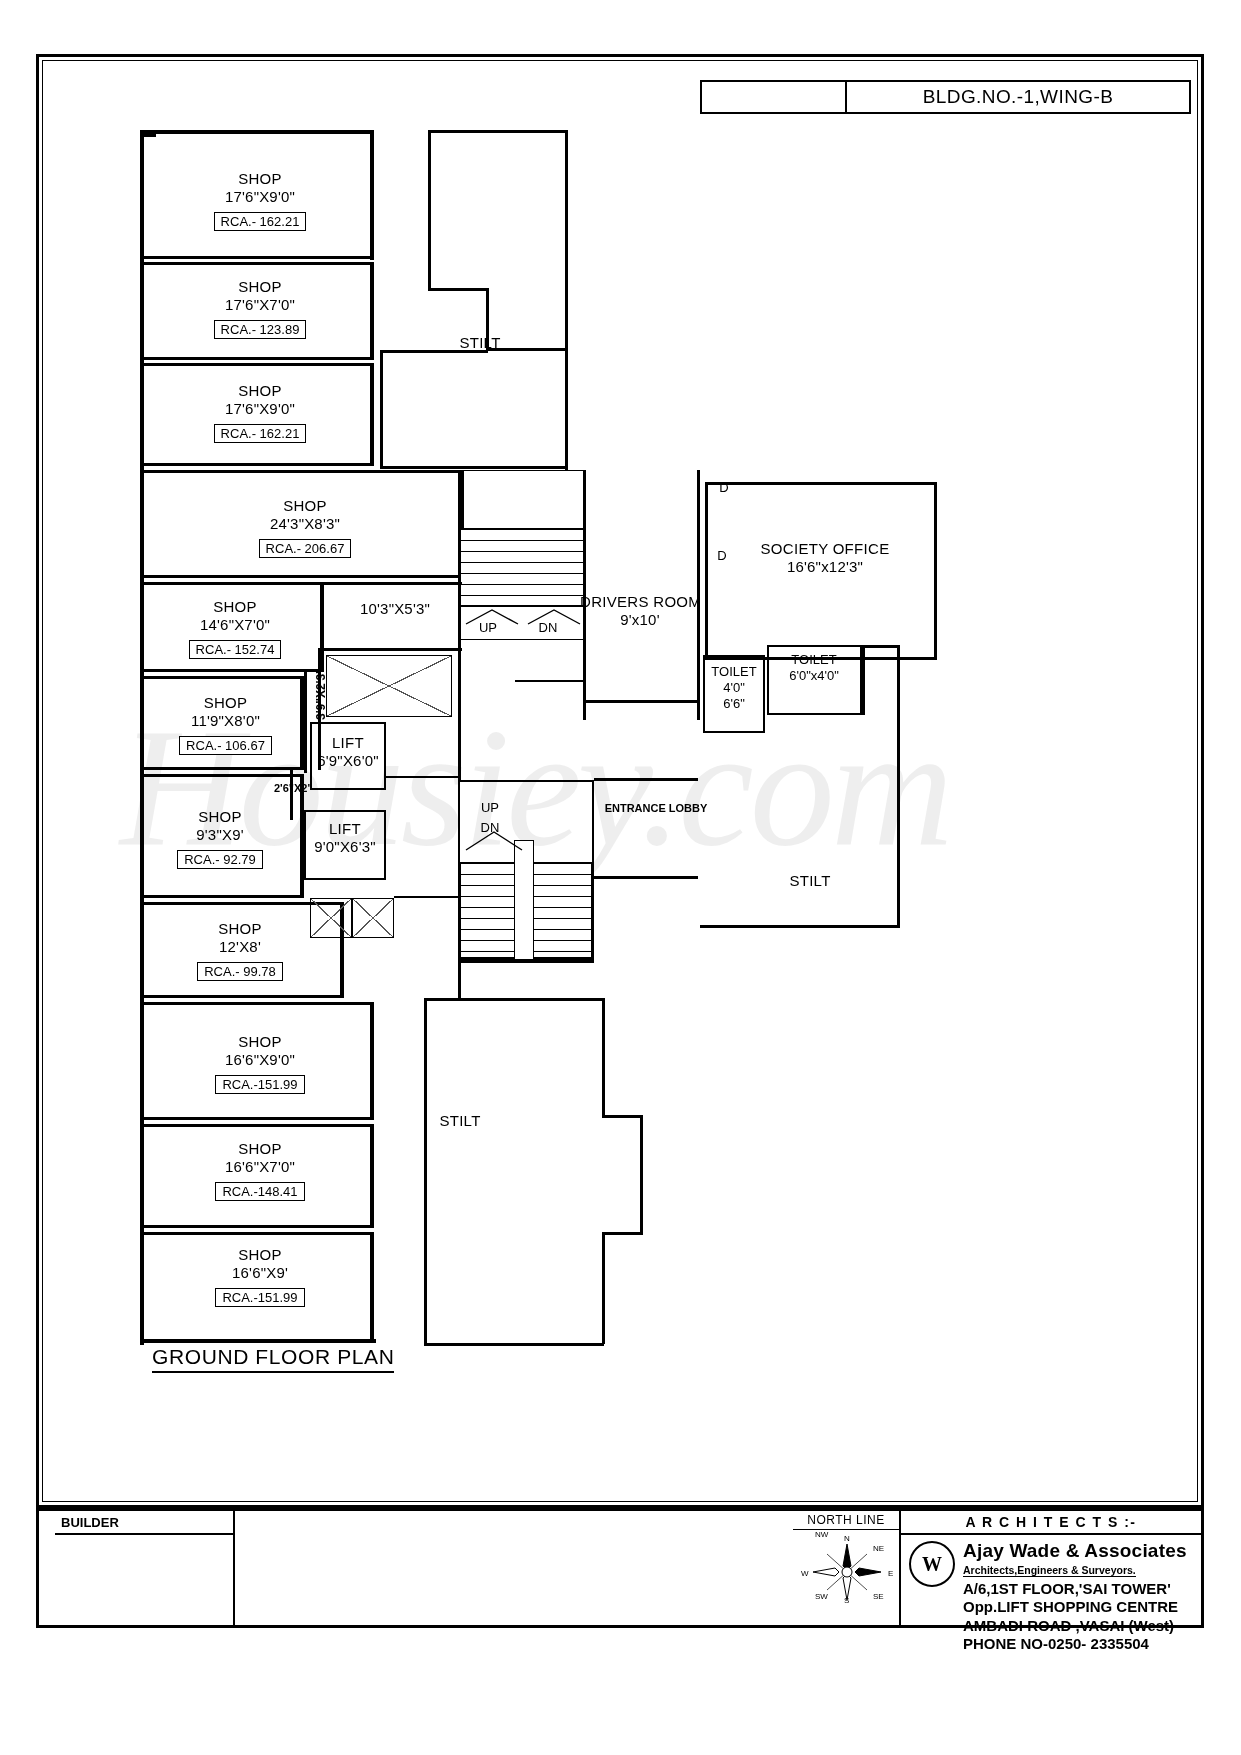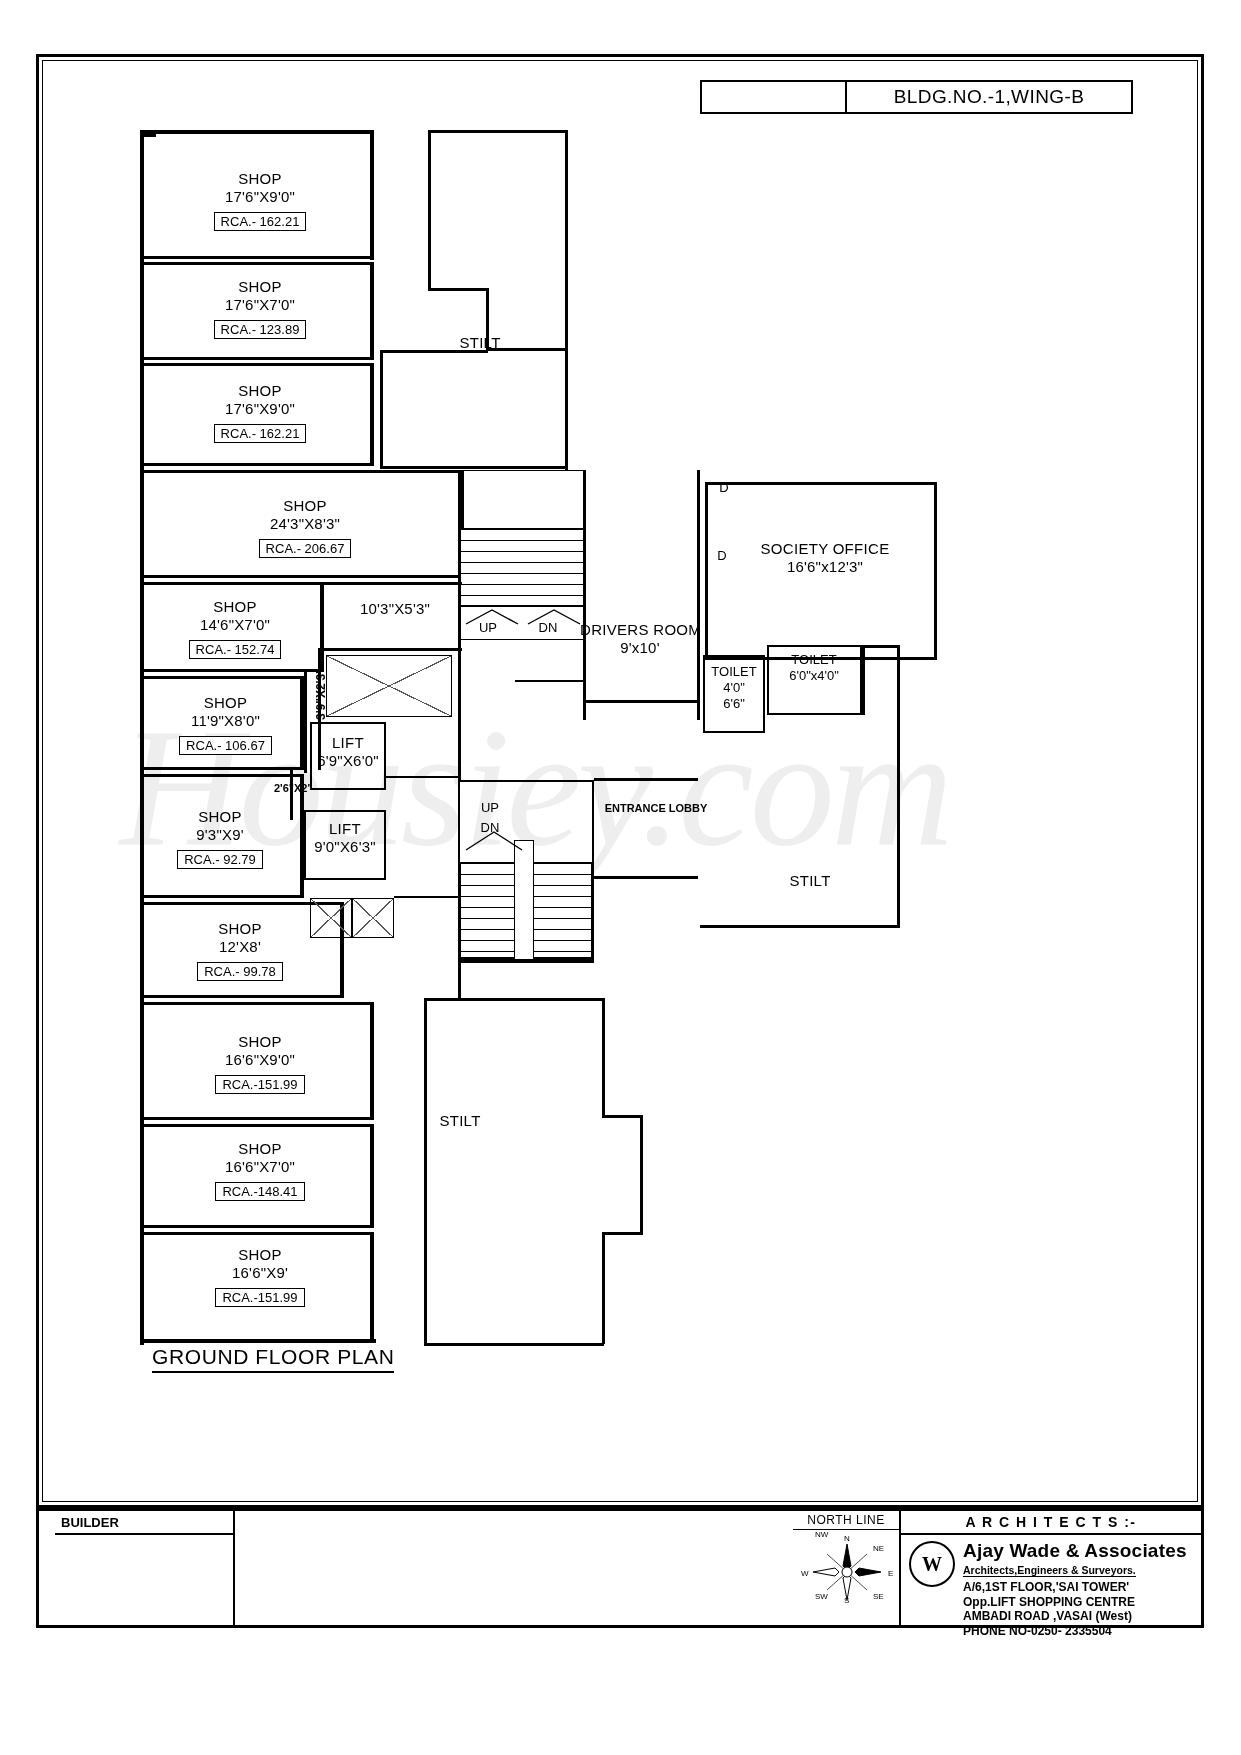--- a/index.html
+++ b/index.html
@@ -4,21 +4,21 @@
 <style>
   html,body{margin:0;padding:0;background:#fff;}
   body{font-family:"Liberation Sans",sans-serif;}
   #sheet{position:relative;width:1241px;height:1755px;background:#ffffff;overflow:hidden;}
 
   
   .border-outer{position:absolute;left:36px;top:54px;width:1168px;height:1454px;border:3px solid #000;box-sizing:border-box;}
   .border-inner{position:absolute;left:42px;top:60px;width:1156px;height:1442px;border:1px solid #000;box-sizing:border-box;}
 
   
-  .bldg-tag{position:absolute;left:845px;top:80px;width:288px;height:34px;border:2px solid #000;box-sizing:border-box;
+  .bldg-tag{position:absolute;left:845px;top:80px;width:346px;height:34px;border:2px solid #000;box-sizing:border-box;
             display:flex;align-items:center;justify-content:center;font-size:19px;letter-spacing:.4px;color:#000;background:#fff;}
   .bldg-tag-left{position:absolute;left:700px;top:80px;width:146px;height:34px;border:2px solid #000;border-right:none;box-sizing:border-box;background:#fff;}
 
   
   .w{position:absolute;background:#000;}
   .wt{position:absolute;border:1px solid #000;box-sizing:border-box;}
 
   
   .rlabel{position:absolute;text-align:center;color:#000;line-height:1.22;white-space:nowrap;}
   .rlabel .nm{font-size:15px;letter-spacing:.3px;}
@@ -55,21 +55,21 @@
   .tb-arch{position:absolute;left:862px;top:0;right:0;height:100%;box-sizing:border-box;}
   .tb-arch .hd{border-bottom:2px solid #000;height:22px;display:flex;align-items:center;justify-content:center;font-size:14px;font-weight:bold;letter-spacing:1.5px;text-align:right;}
 
   .compass{position:relative;width:100%;height:76px;}
   .compass .lbl{position:absolute;font-size:8px;color:#000;}
 
   .logo-w{width:42px;height:42px;border:2.5px solid #000;border-radius:50%;display:flex;align-items:center;justify-content:center;
           font-size:20px;font-weight:bold;font-family:"Liberation Serif",serif;}
   .arch-name{font-size:19px;font-weight:bold;letter-spacing:.2px;line-height:1;}
   .arch-sub{font-size:10.5px;font-weight:bold;border-bottom:1px solid #000;display:inline-block;}
-  .arch-addr{font-size:12px;font-weight:bold;line-height:1.22;margin-top:2px;}
+  .arch-addr{font-size:15px;font-weight:bold;line-height:1.22;margin-top:2px;}
 
   .gfp{position:absolute;left:152px;top:1345px;font-size:21px;letter-spacing:.6px;border-bottom:2px solid #000;padding-bottom:2px;}
 </style>
 </head>
 <body>
 
 <div id="sheet">
 
   <div class="border-outer"></div>
   <div class="border-inner"></div>
@@ -261,21 +261,21 @@
 
   <div class="w" style="left:594px;top:778px;width:104px;height:3px;"></div>
   <div class="w" style="left:594px;top:876px;width:104px;height:3px;"></div>
   <div class="rlabel tiny" style="left:596px;top:786px;width:120px;font-weight:bold;margin-top:16px;">
     <div>ENTRANCE LOBBY</div>
   </div>
 
   <div class="w" style="left:583px;top:560px;width:3px;height:160px;"></div>
   <div class="w" style="left:697px;top:470px;width:3px;height:250px;"></div>
   <div class="w" style="left:583px;top:700px;width:117px;height:3px;"></div>
-  <div class="rlabel" style="left:580px;top:593px;width:120px;margin-top:28px;">
+  <div class="rlabel" style="left:580px;top:593px;width:120px;">
     <div class="nm">DRIVERS ROOM</div>
     <div class="dim">9'x10'</div>
   </div>
 
   <div class="rlabel small" style="left:714px;top:480px;width:20px;">
     <div>D</div>
   </div>
   <div class="rlabel small" style="left:712px;top:548px;width:20px;">
     <div>D</div>
   </div>

